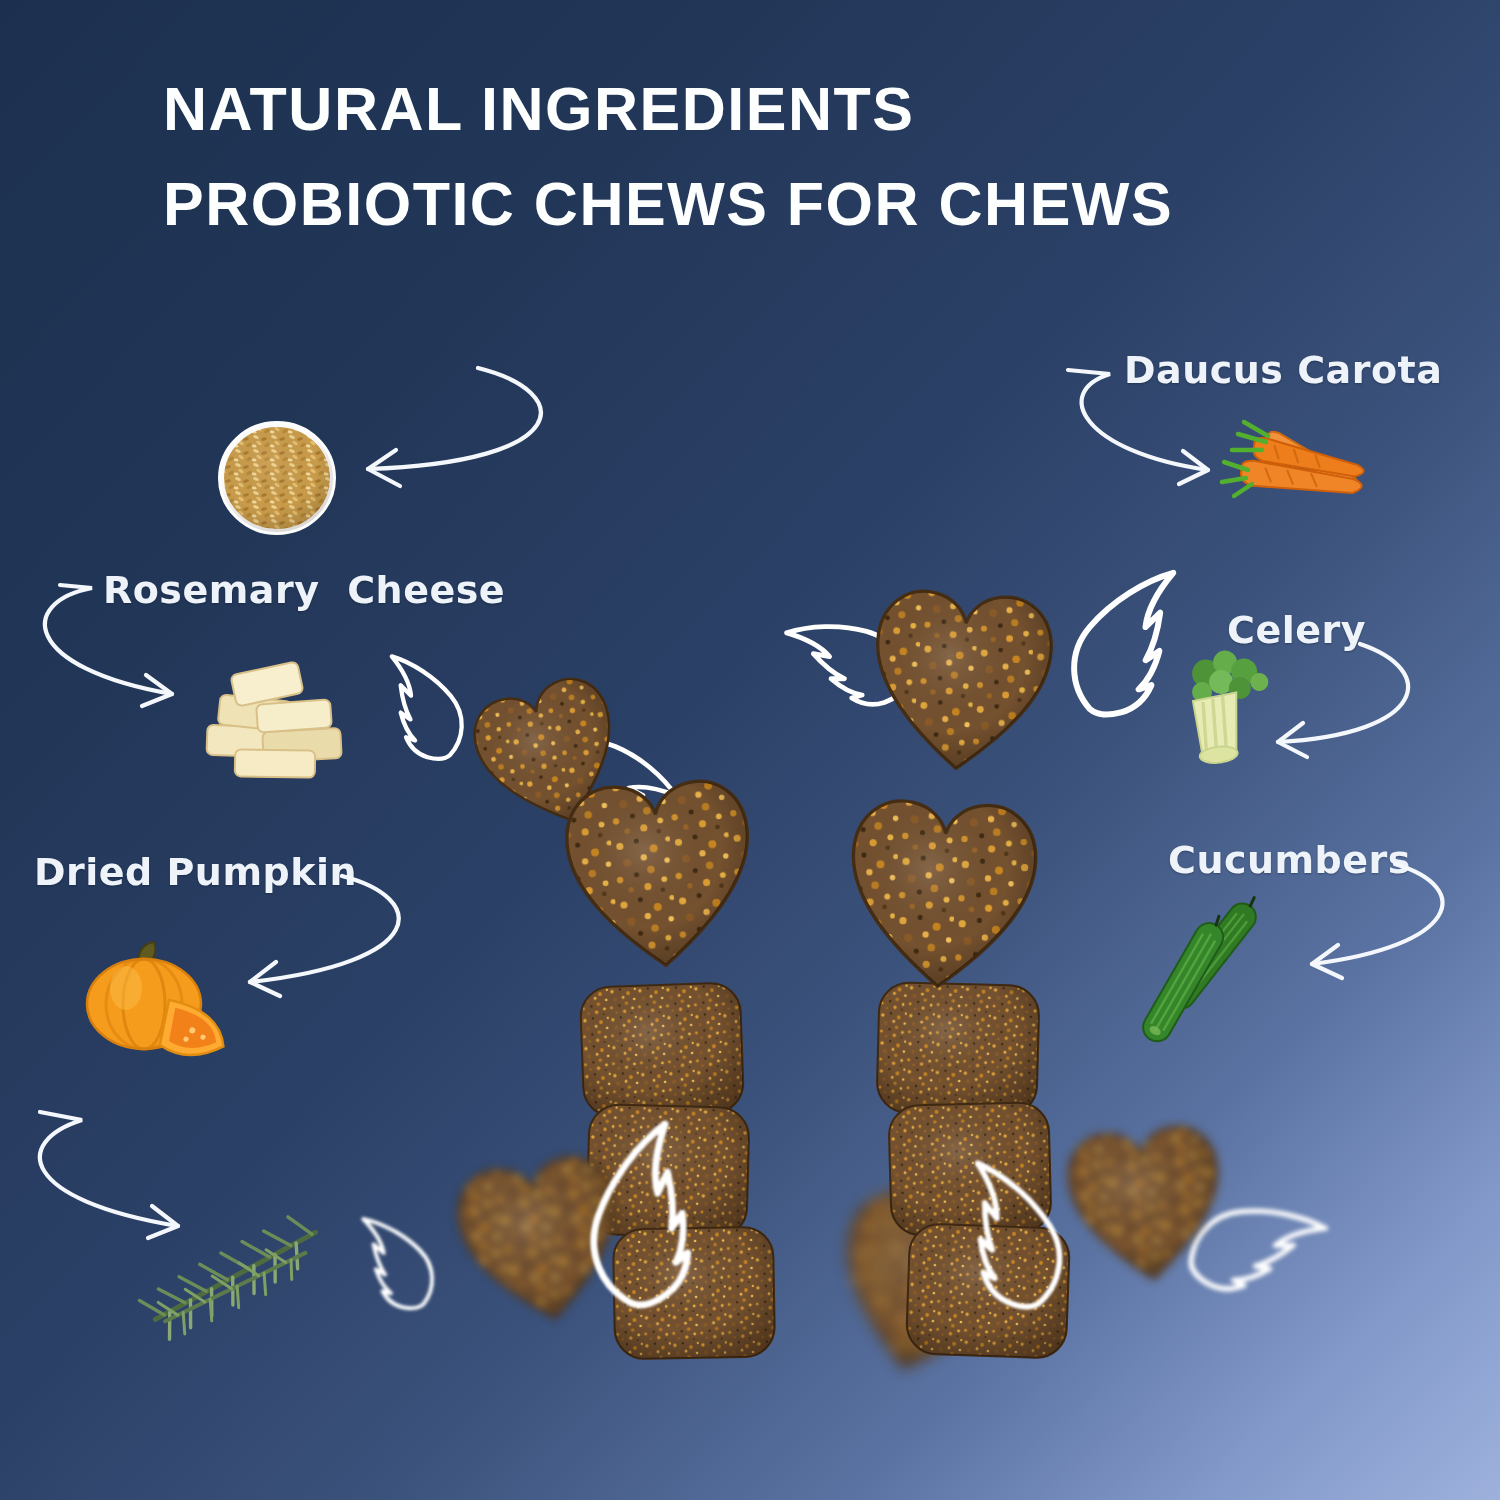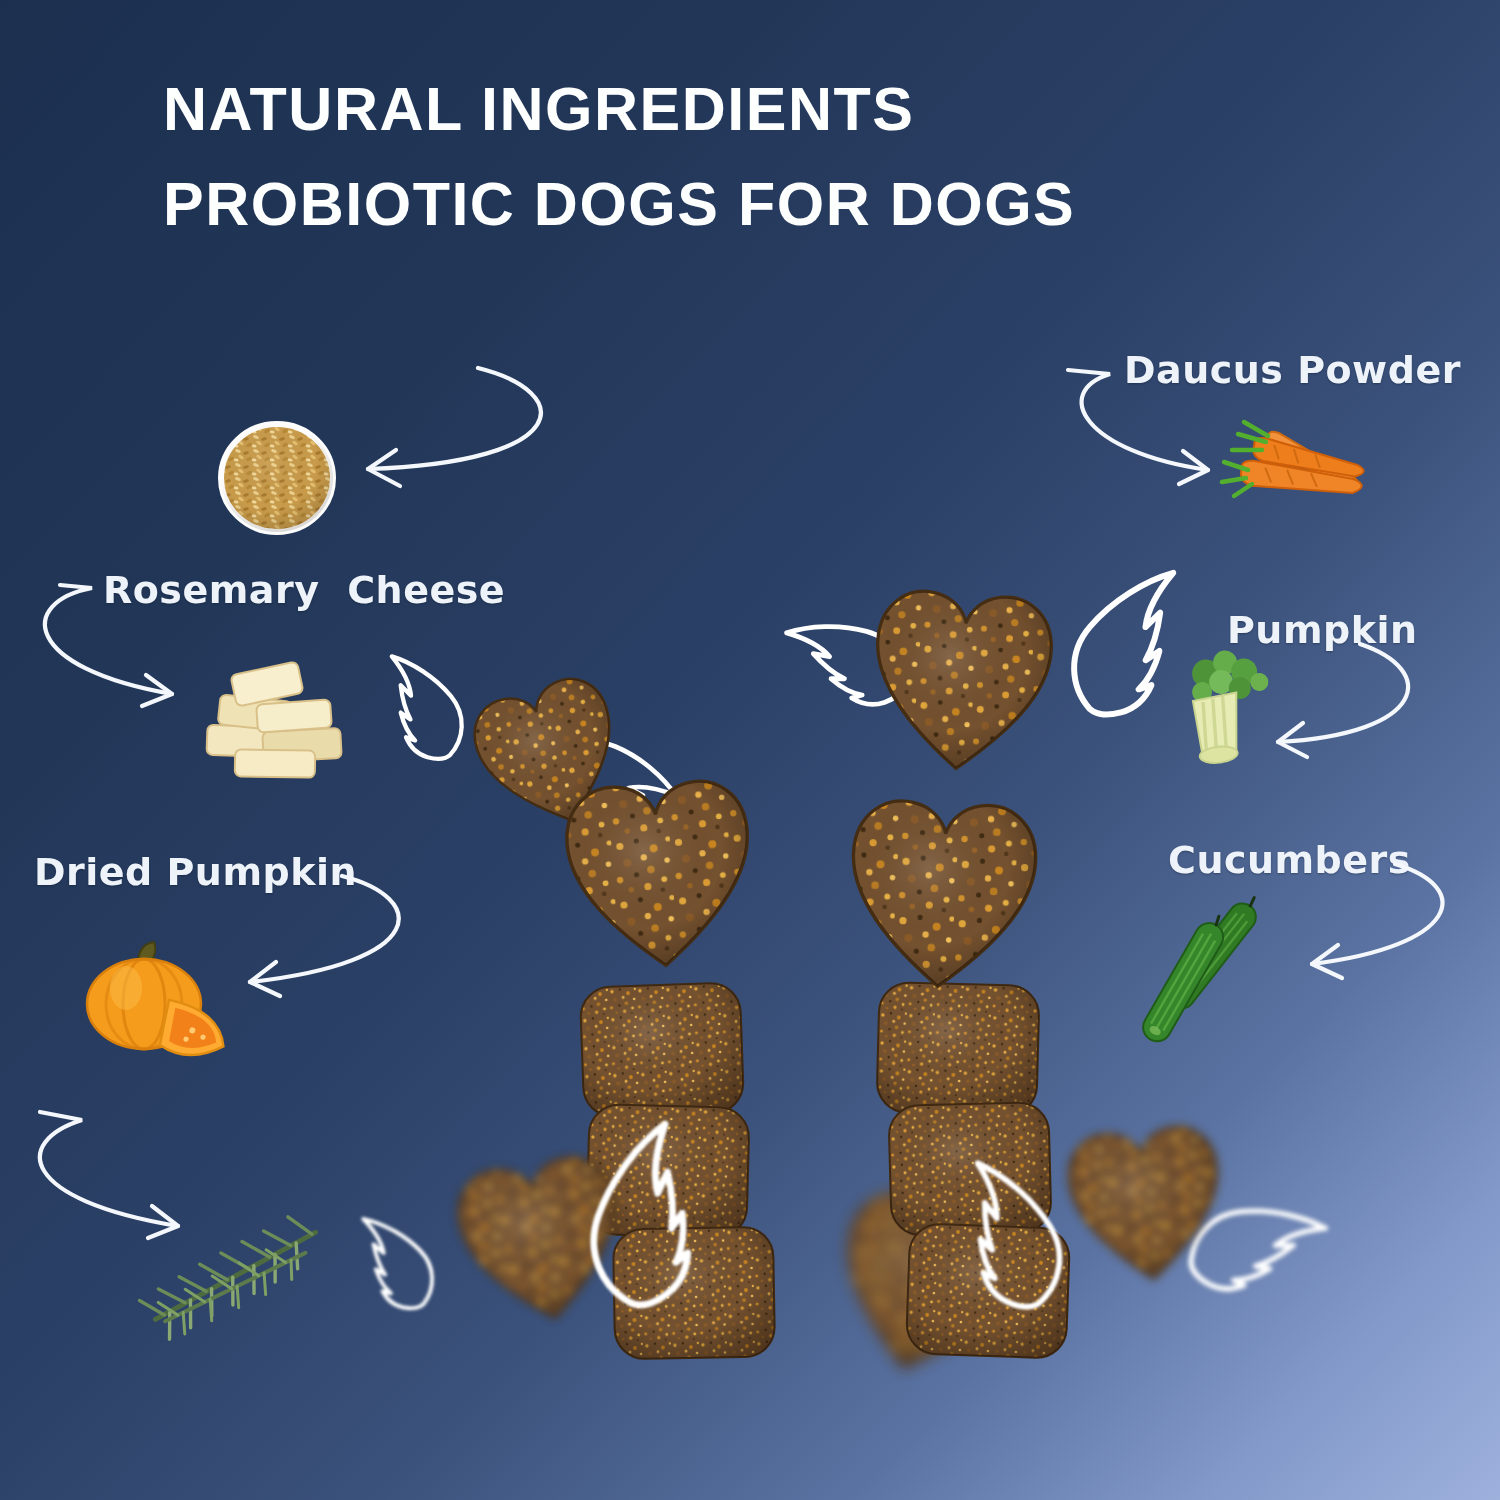--- a/index.html
+++ b/index.html
@@ -28,27 +28,27 @@
   #lbl-cucumber{left:1168px;top:838px}
   .art{position:absolute;left:0;top:0;}
 </style>
 </head>
 <body>
 
 <div class="poster">
 
   <div class="title">
     <div>NATURAL INGREDIENTS</div>
-    <div>PROBIOTIC DOGS FOR DOGS</div>
+    <div>PROBIOTIC CHEWS FOR CHEWS</div>
   </div>
 
   <div class="lbl" id="lbl-cheese">Rosemary Cheese</div>
   <div class="lbl" id="lbl-pumpkin">Dried Pumpkin</div>
-  <div class="lbl" id="lbl-carrot">Daucus Powder</div>
-  <div class="lbl" id="lbl-celery">Pumpkin</div>
+  <div class="lbl" id="lbl-carrot">Daucus Carota</div>
+  <div class="lbl" id="lbl-celery">Celery</div>
   <div class="lbl" id="lbl-cucumber">Cucumbers</div>
 
   <svg class="art" width="1500" height="1500" viewBox="0 0 1500 1500">
     <defs>
       <pattern id="chewPat" width="28" height="28" patternUnits="userSpaceOnUse">
         <rect width="28" height="28" fill="#74512f"></rect>
         <circle cx="4" cy="5" r="1.7" fill="#e3a83c"></circle>
           <circle cx="12" cy="3" r="1.2" fill="#3f2a12"></circle>
         <circle cx="20" cy="7" r="1.9" fill="#c9851f"></circle>
           <circle cx="26" cy="13" r="1.3" fill="#f2c05a"></circle>

